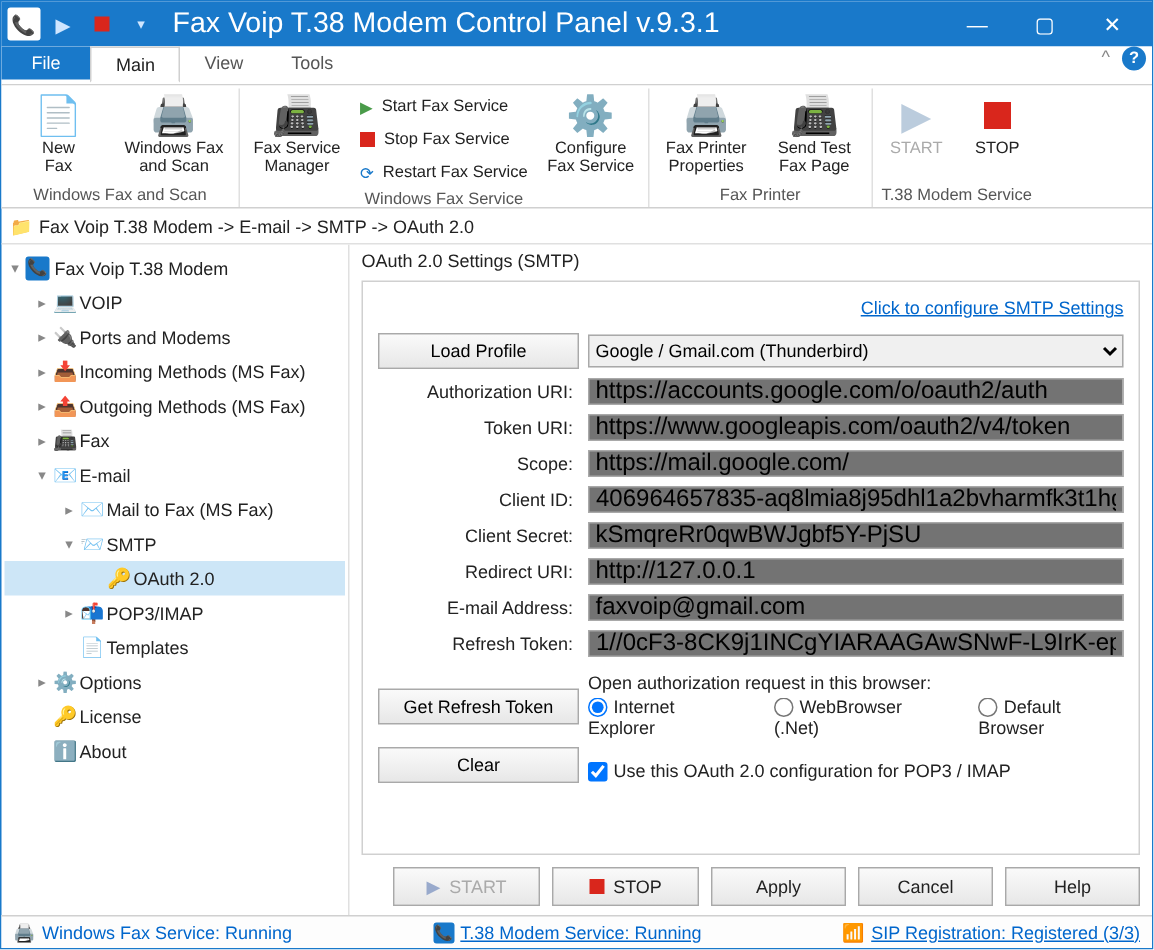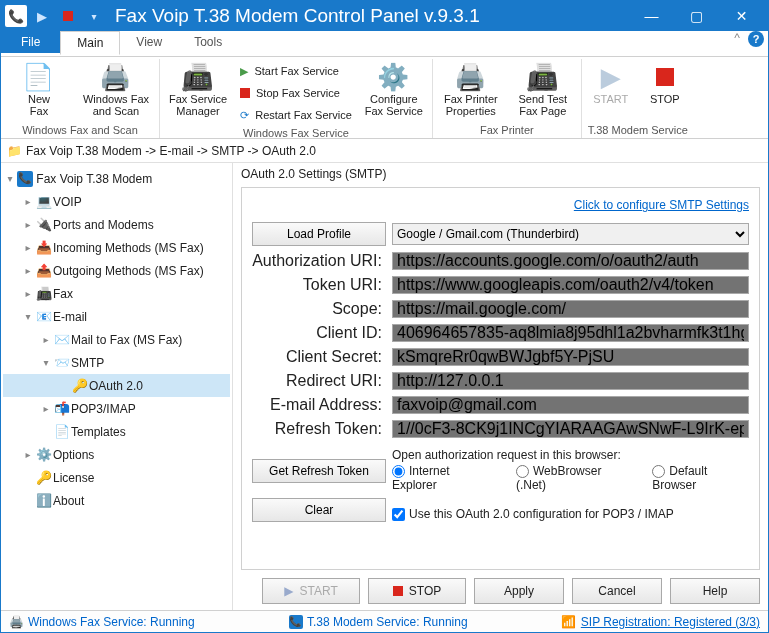--- a/index.html
+++ b/index.html
@@ -51,21 +51,21 @@
 .ind1 { padding-left: 0px; } .ind2 { padding-left: 18px; } .ind3 { padding-left: 36px; } .ind4 { padding-left: 54px; }
 
 
 .content { flex: 1; display: flex; flex-direction: column; overflow: hidden; }
 .content-header { padding: 4px 8px 0 8px; font-size: 12px; }
 .content-body { flex: 1; border: 1px solid #d0d0d0; margin: 6px 8px 4px 8px; padding: 10px 10px; overflow-y: auto; }
 .link-row { text-align: right; padding-bottom: 10px; }
 .link { color: #0066cc; text-decoration: underline; font-size: 12px; cursor: pointer; }
 
 .form-grid { display: grid; grid-template-columns: 134px 1fr; gap: 6px 6px; align-items: center; }
-.form-label { text-align: right; font-size: 16px; padding-right: 4px; }
+.form-label { text-align: right; font-size: 12px; padding-right: 4px; }
 .form-input { height: 18px; border: 1px solid #a9a9a9; padding: 0 4px; font-size: 16px; width: 100%; background: #737373; }
 .form-select { height: 22px; border: 1px solid #a9a9a9; font-size: 12px; width: 100%; background: #f0f0f0; }
 .form-button { height: 24px; border: 1px solid #a9a9a9; background: linear-gradient(#fafafa,#e7e7e7); font-size: 12px; padding: 0 8px; cursor: default; width: 100%; }
 
 .browser-group { grid-column: 2 / 3; padding-top: 4px; }
 .radio-row { display: flex; gap: 24px; align-items: center; padding-top: 2px; }
 .checkbox-row { grid-column: 2 / 3; padding-top: 8px; }
 
 .action-row { display: flex; gap: 8px; justify-content: flex-end; padding: 4px 8px 6px 8px; }
 .action-btn { height: 26px; width: 90px; border: 1px solid #a9a9a9; background: linear-gradient(#fafafa,#e7e7e7); font-size: 12px; display: flex; align-items: center; justify-content: center; gap: 6px; cursor: default; }
@@ -369,21 +369,21 @@
   </div>
 
   <div class="statusbar">
     <div class="status-item">
         <span>🖨️</span>
         <span style="color:#0066cc;">Windows Fax Service: Running</span>
       </div>
     <div class="spacer"></div>
     <div class="status-item">
         <span style="background:#1979ca;color:#fff;border-radius:2px;width:14px;height:14px;font-size:10px;display:inline-flex;align-items:center;justify-content:center">📞</span>
-        <span style="color:#0066cc;">T.38 Modem Service: Running</span>
+        <span style="color:#0066cc;text-decoration:underline">T.38 Modem Service: Running</span>
       </div>
     <div class="spacer"></div>
     <div class="status-item">
         <span>📶</span>
         <span style="color:#0066cc;text-decoration:underline">SIP Registration: Registered (3/3)</span>
       </div>
   </div>
 
 </div>
 

